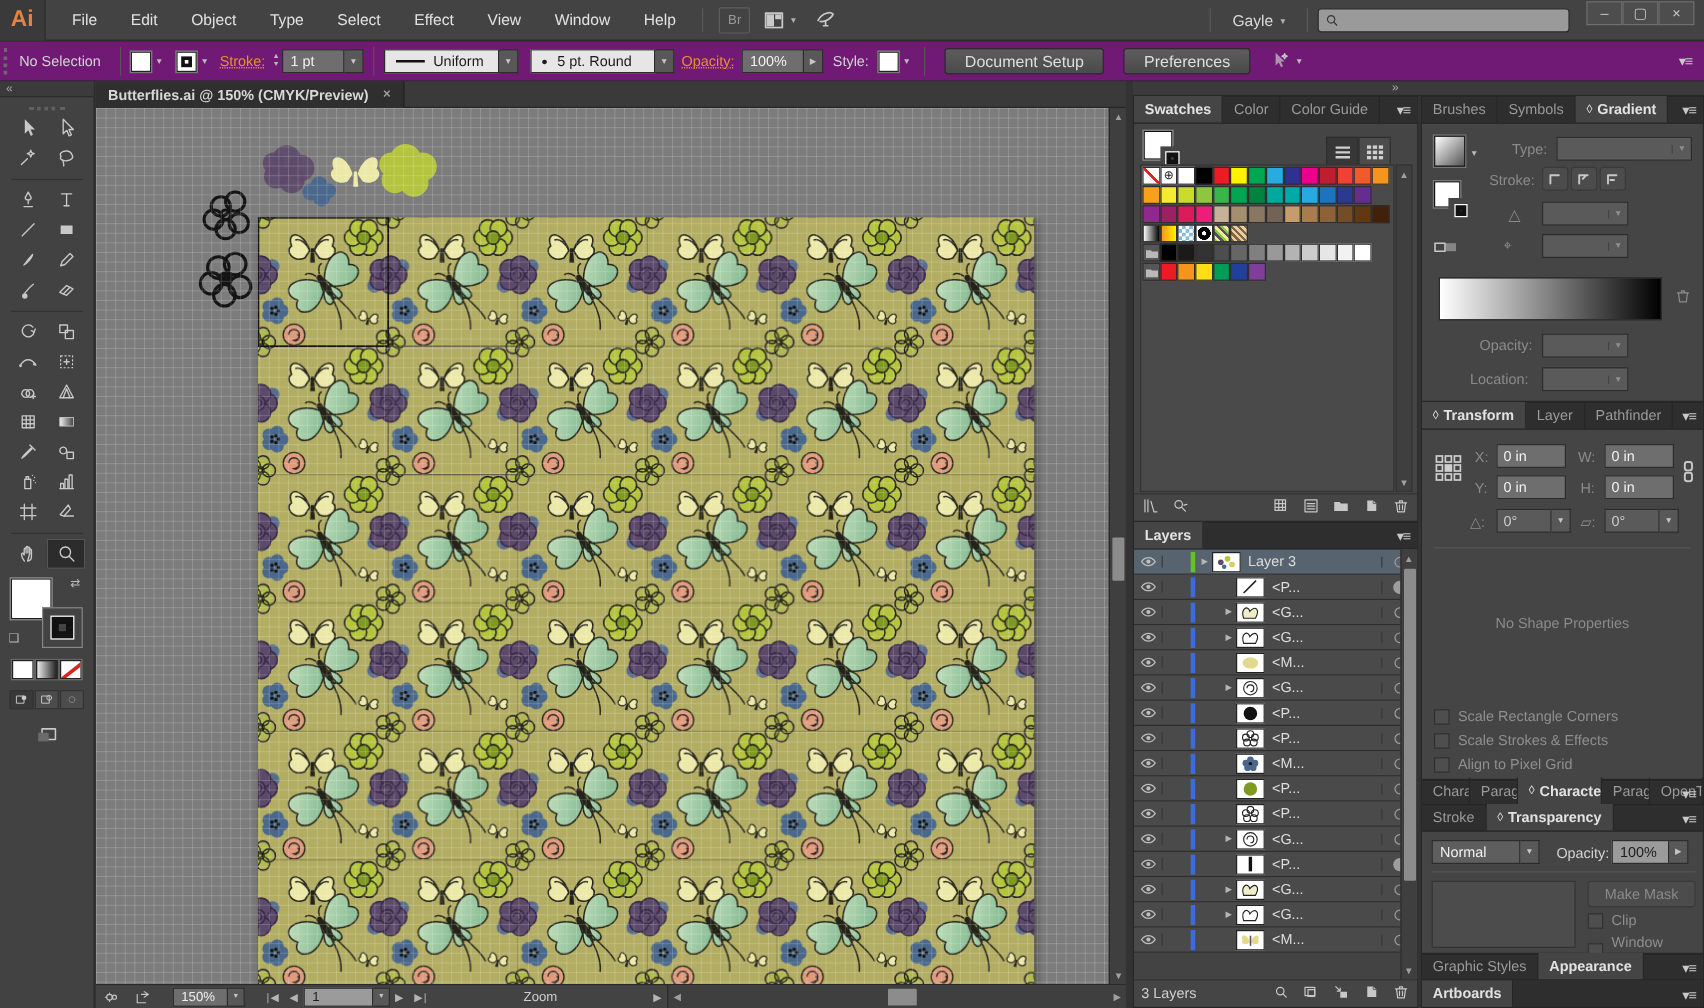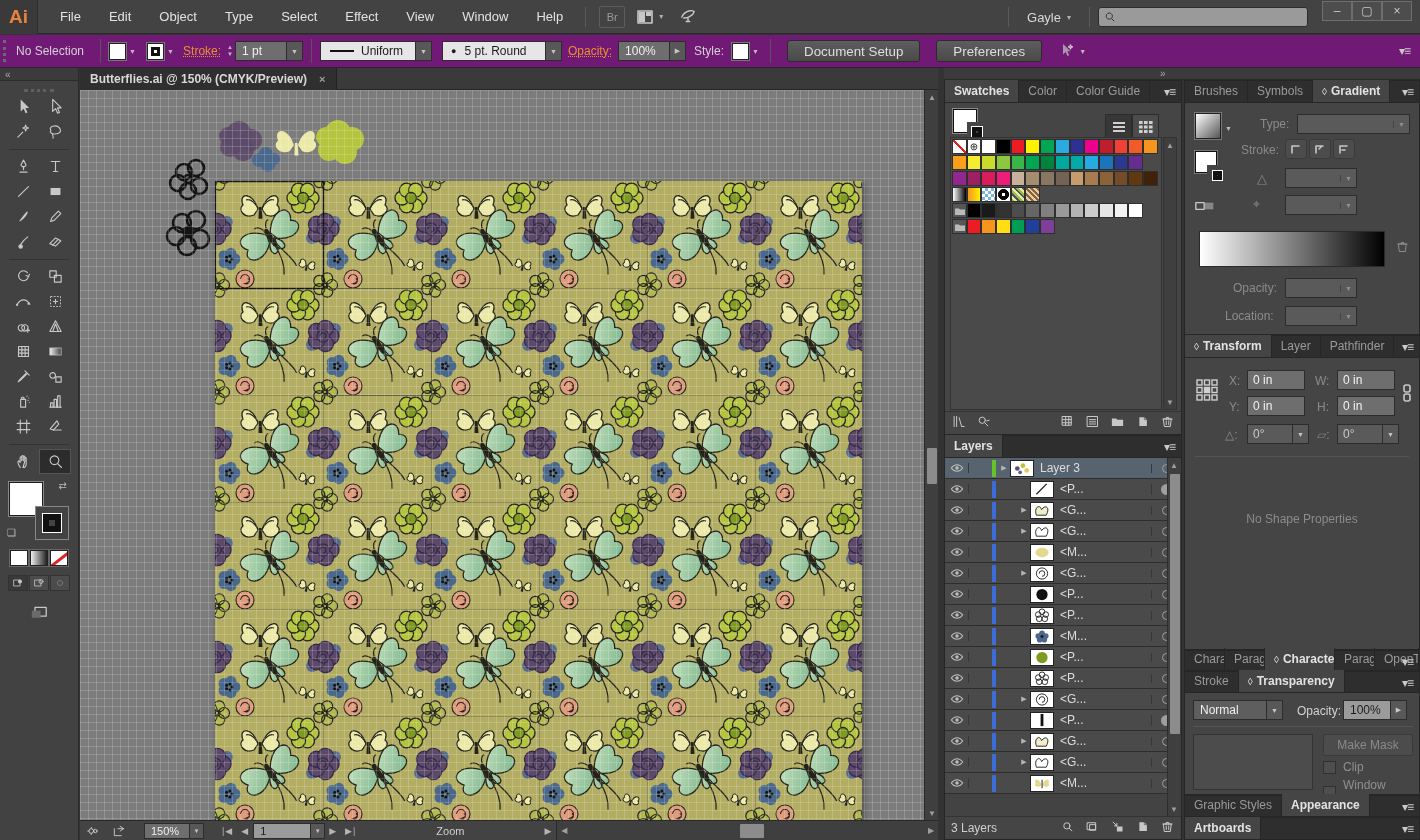--- a/index.html
+++ b/index.html
@@ -1379,20 +1379,34 @@
           <span>0°</span>
         </span>
       <span class="dd-btn abs" style="left:108px;top:88px">▼</span>
       <span class="abs dis-label" style="left:132px;top:92px">▱:</span>
       <span class="sel-dd abs" style="left:152px;top:88px;width:46px;padding-left:5px;color:#c9c9c9">
           <span>0°</span>
         </span>
       <span class="dd-btn abs" style="left:198px;top:88px">▼</span>
       <div class="abs" style="left:10px;top:120px;width:214px;border-top:1px solid #555"></div>
       <div class="abs dis-label" style="left:0;top:176px;width:100%;text-align:center">No Shape Properties</div>
+      <div class="abs" style="left:0;top:248px;width:100%">
+        <div class="opt-row">
+            <span class="checkbox"></span>
+            <span>Scale Rectangle Corners</span>
+          </div>
+        <div class="opt-row">
+            <span class="checkbox"></span>
+            <span>Scale Strokes &amp; Effects</span>
+          </div>
+        <div class="opt-row">
+            <span class="checkbox"></span>
+            <span>Align to Pixel Grid</span>
+          </div>
+      </div>
     </div>
 
     <div class="panel" style="left:240px;top:582px;width:236px;height:21px">
       <div class="tabstrip" style="height:20px">
         <div class="ptab" style="max-width:40px">
             <span>Chara</span>
           </div>
         <div class="ptab" style="max-width:40px">
             <span>Parag</span>
           </div>

